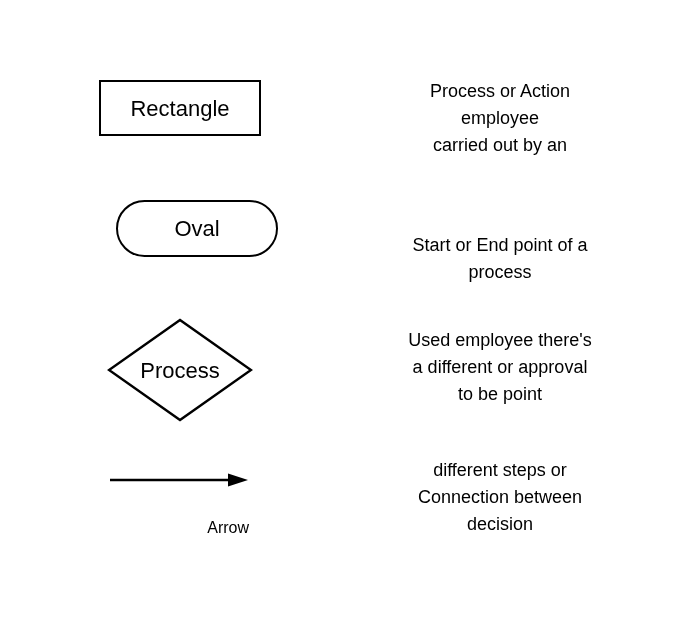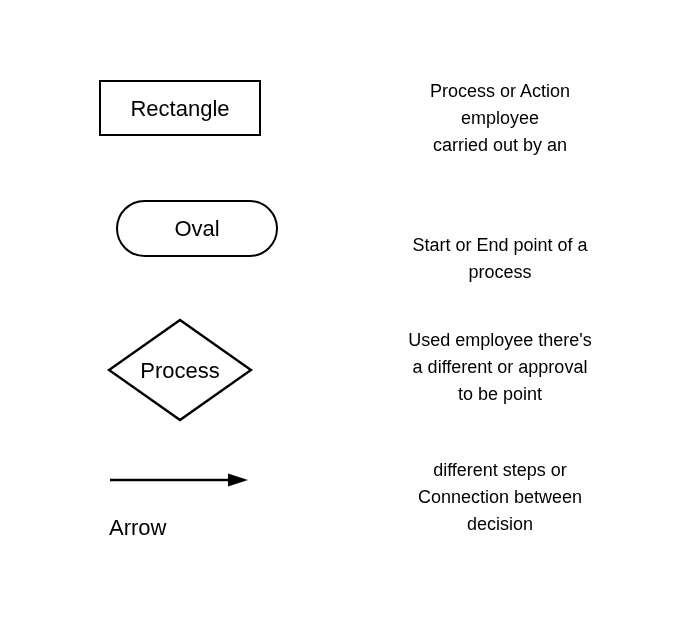--- a/index.html
+++ b/index.html
@@ -81,22 +81,22 @@
     left: 109px;
     top: 471px;
     width: 140px;
     height: 18px;
   }
   .arrow-caption {
     position: absolute;
     left: 109px;
     top: 514px;
     width: 140px;
-    text-align: left;
-    font-size: 22px;
+    text-align: right;
+    font-size: 16px;
     line-height: 27px;
   }
   
   .desc {
     position: absolute;
     left: 355px;
     width: 290px;
     text-align: center;
     font-size: 18px;
     line-height: 27px;

